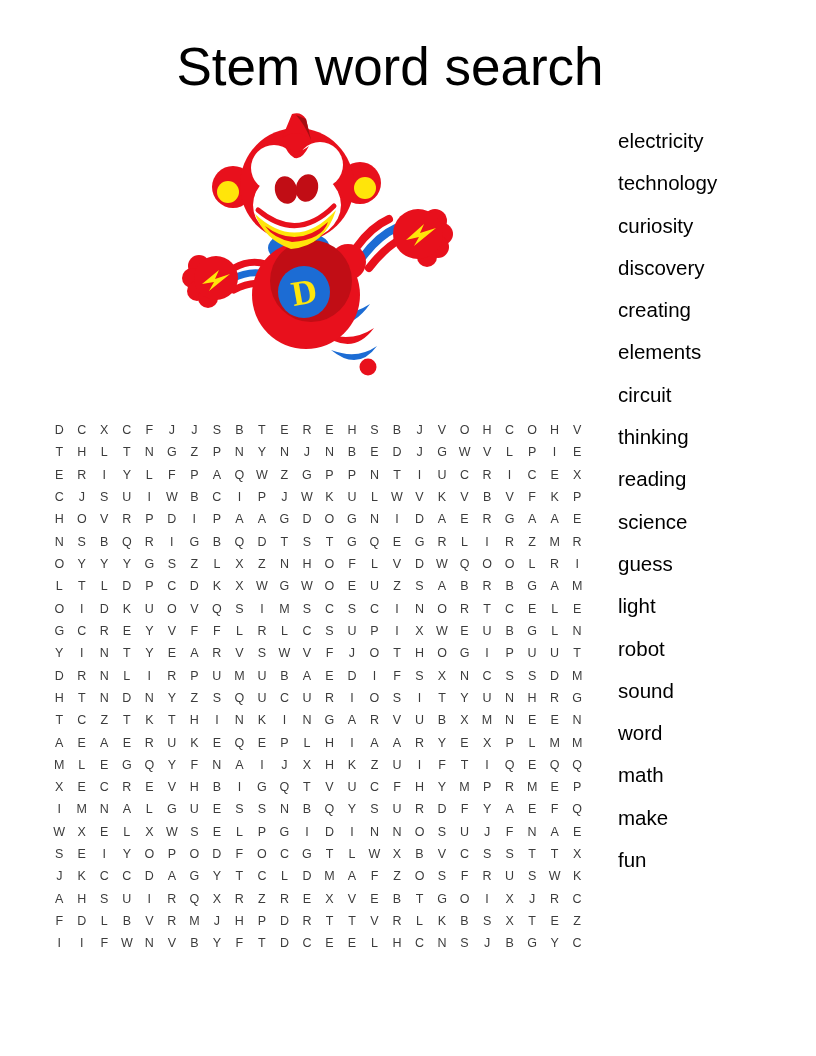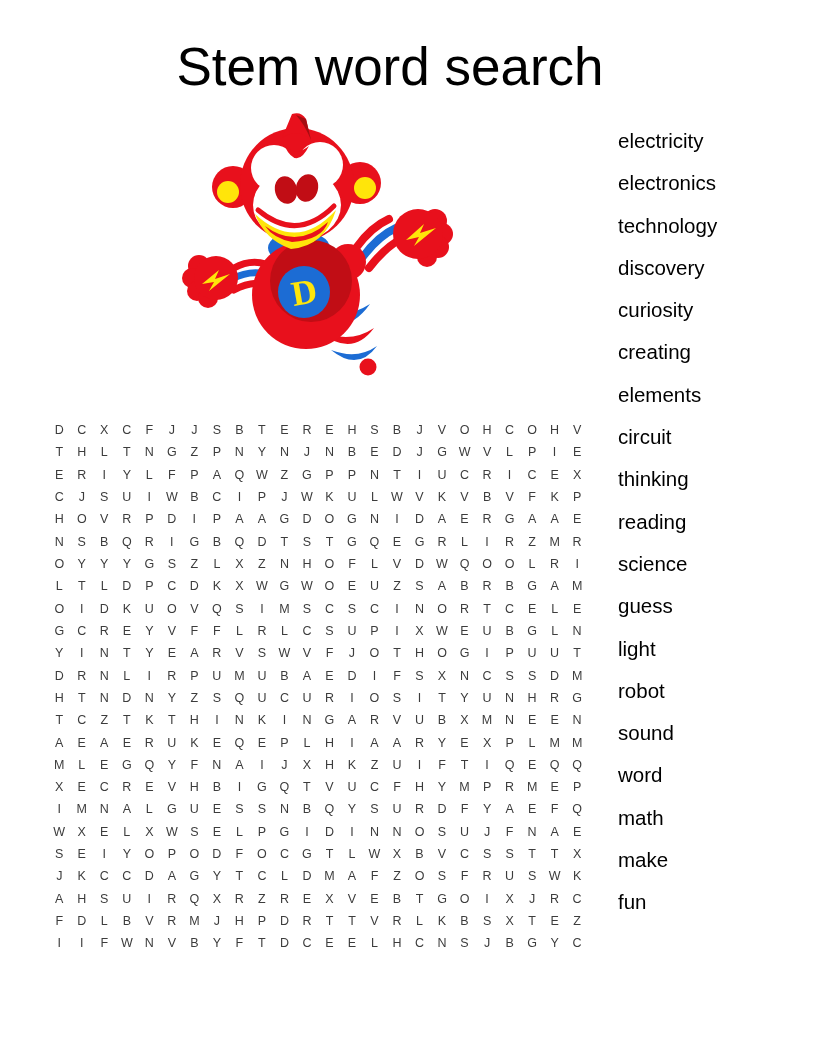--- a/index.html
+++ b/index.html
@@ -103,24 +103,23 @@
     <ellipse cx="135" cy="78" rx="11" ry="14" transform="rotate(14 135 78)" fill="#c10d15"></ellipse>
 
     <path d="M86,100 Q125,133 162,96" stroke="#e8101c" stroke-width="5" fill="none" stroke-linecap="round"></path>
     <path d="M83,104 Q125,143 164,100 Q153,136 119,139 Q93,130 83,104 Z" fill="#ffe50a"></path>
     <path d="M93,116 Q125,140 156,112 Q150,130 120,132 Q101,128 93,116 Z" fill="#e8101c"></path>
   </g>
 </svg>
 
 <ul class="word-list">
     <li>electricity</li>
-    <li>electronics</li>
     <li>technology</li>
+    <li>curiosity</li>
     <li>discovery</li>
-    <li>curiosity</li>
     <li>creating</li>
     <li>elements</li>
     <li>circuit</li>
     <li>thinking</li>
     <li>reading</li>
     <li>science</li>
     <li>guess</li>
     <li>light</li>
     <li>robot</li>
     <li>sound</li>

